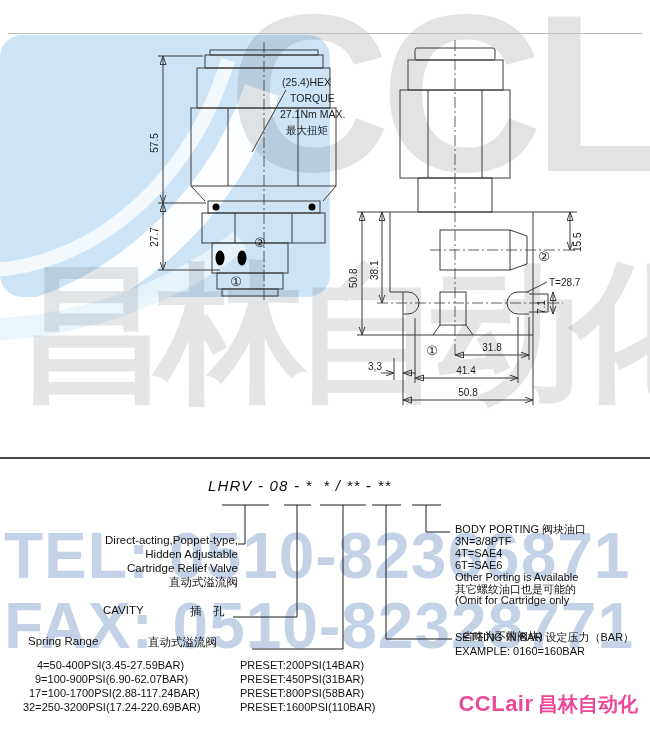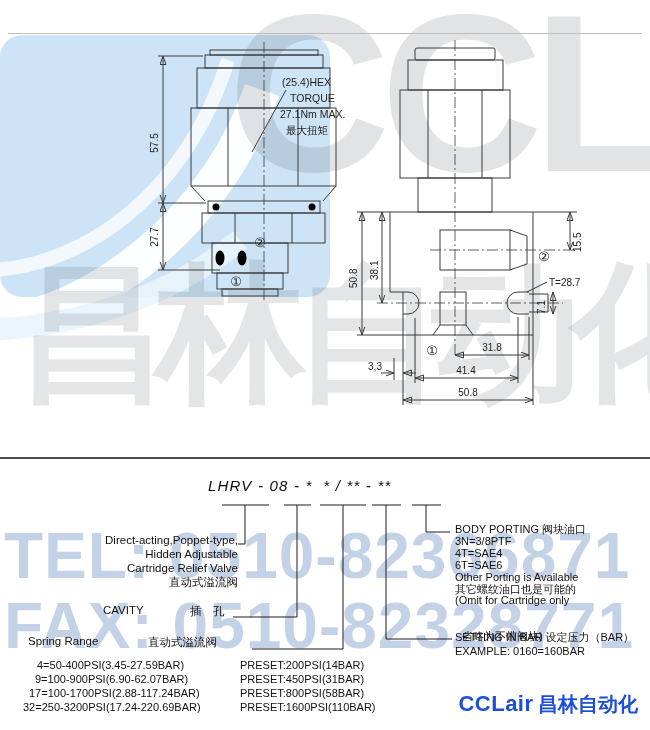--- a/index.html
+++ b/index.html
@@ -27,21 +27,21 @@
   .drw text.circ{font-size:13px;}
   
   .bt{z-index:3;font-size:11.5px;color:#101010;white-space:nowrap;}
   .code{left:208px;top:477px;font-size:15px;letter-spacing:1.2px;white-space:pre;color:#0d0d0d;z-index:3;font-style:italic;}
   .desc{left:38px;top:533px;width:200px;text-align:right;line-height:14px;white-space:normal;}
   .blockR{left:455px;top:524px;line-height:11.9px;font-size:11px;}
   .blockR .ind{padding-left:7px;margin-top:24px;}
   .setting{left:455px;top:631px;line-height:13.5px;font-size:11px;}
   .springrow{font-size:11px;}
   .presetrow{font-size:11px;left:240px;}
-  .footer-logo{right:12px;top:691px;z-index:3;color:#1d4ed8;white-space:nowrap;}
+  .footer-logo{right:12px;top:691px;z-index:3;color:#ec4899;white-space:nowrap;}
   .footer-logo .lat{font-size:22px;font-weight:600;letter-spacing:0.5px;}
   .footer-logo .cjk{font-size:20px;font-weight:600;}
   .logoblock{left:0;top:35px;z-index:0;}
 </style>
 </head>
 <body>
 
 <svg class="abs logoblock" width="340" height="300" viewBox="0 0 340 300">
   <rect x="0" y="0" width="330" height="262" rx="22" fill="#cde4f6"></rect>
   <path d="M20,285 C100,268 215,190 262,55" stroke="#ffffff" stroke-width="36" fill="none" opacity="0.95"></path>

